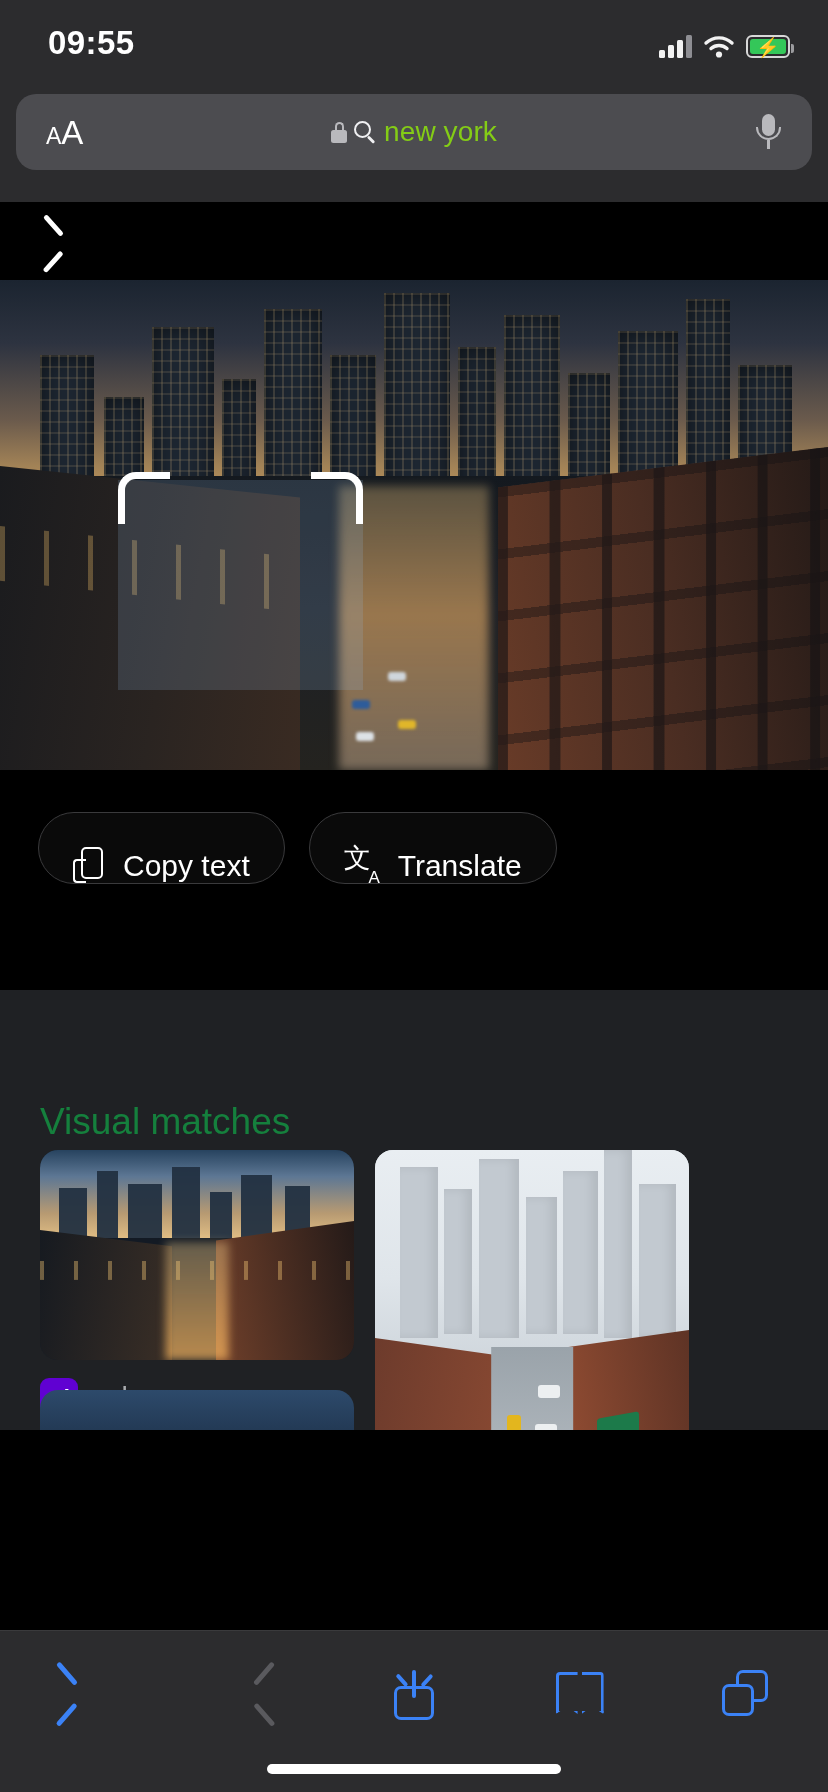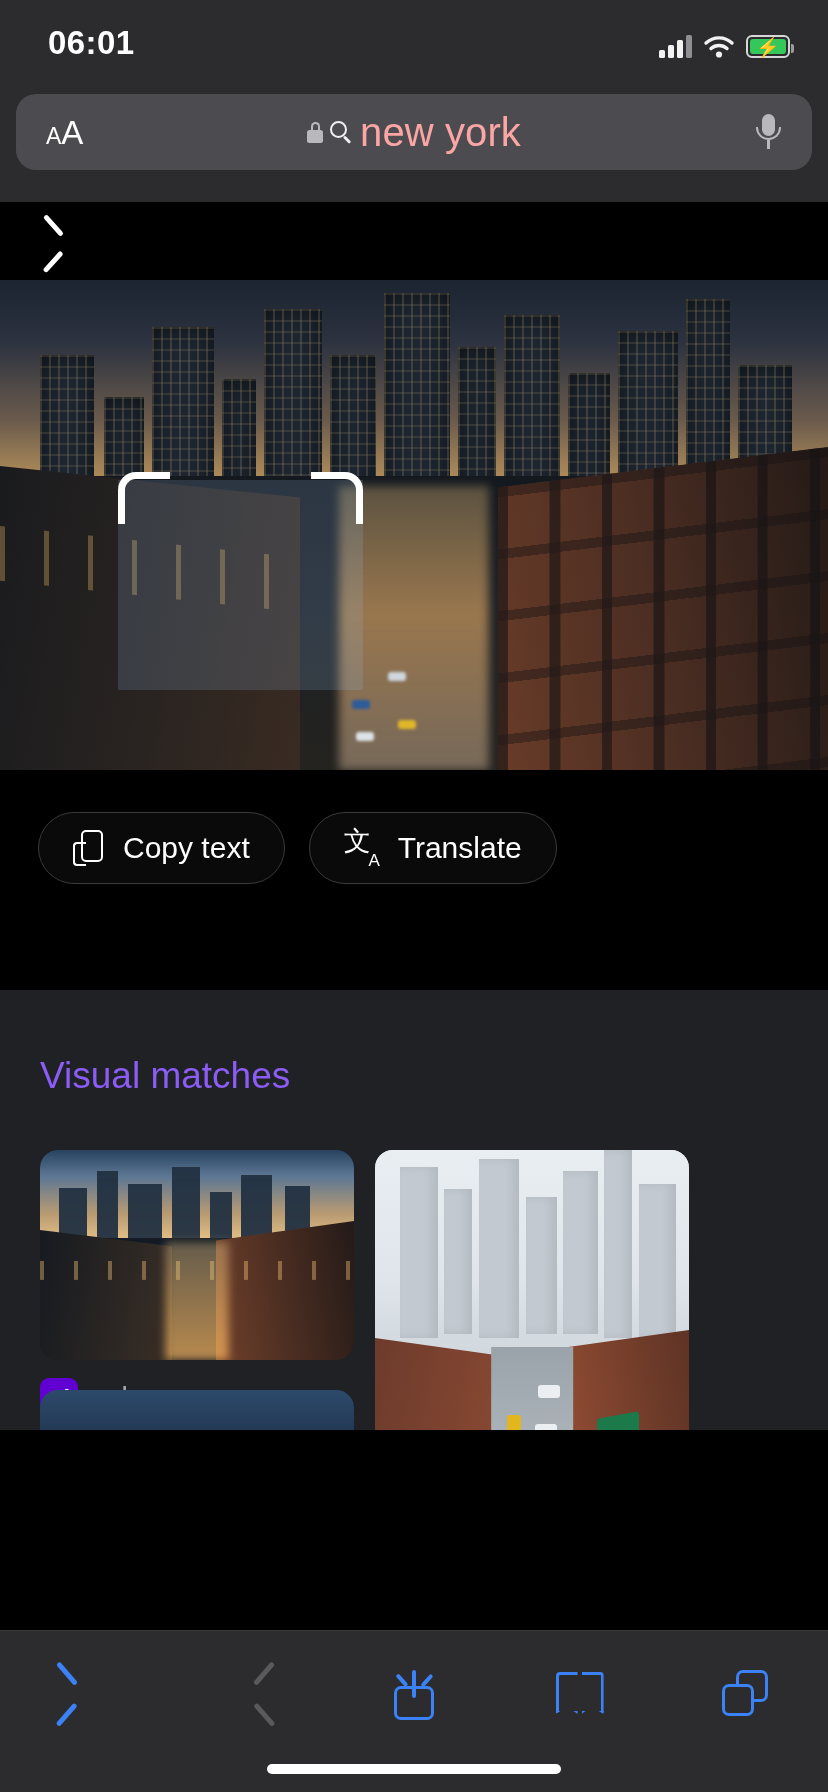--- a/index.html
+++ b/index.html
@@ -83,21 +83,21 @@
   }
   .mag .ring {
     position:absolute; left:0; top:0; width:17px; height:17px;
     border:2.6px solid #f0f0f2; border-radius:50%;
   }
   .mag .stick {
     position:absolute; left:14px; top:14px; width:9px; height:2.6px;
     background:#f0f0f2; border-radius:2px; transform:rotate(45deg);
     transform-origin:left center;
   }
-  .url-text { font-size:40px; color:#fca5a5; letter-spacing:0.1px; }
+  .url-text { font-size:28px; color:#84cc16; letter-spacing:0.1px; }
   .mic {
     position:absolute; right:32px; top:50%; transform:translateY(-50%);
     width:24px; height:36px;
   }
   .mic .cap {
     position:absolute; left:6px; top:0; width:13px; height:22px;
     background:#b9b9bd; border-radius:7px;
   }
   .mic .arc {
     position:absolute; left:0; top:13px; width:25px; height:13px;
@@ -206,21 +206,21 @@
   
   .chips {
     position:absolute; left:0; top:770px; width:828px; height:220px;
     background:#000; overflow:hidden;
   }
   .chiprow {
     position:absolute; left:38px; top:42px; display:flex; gap:24px;
     white-space:nowrap;
   }
   .chip {
-    display:flex; align-items:center; gap:20px; flex:none;
+    display:flex; align-items:flex-end; gap:20px; flex:none;
     height:72px; padding:0 34px;
     border:1.6px solid #3a3a3c; border-radius:36px;
     color:#fff; font-size:30px; background:#0a0a0a;
   }
   .chip-label { white-space:nowrap; }
 
   .ico-copy { position:relative; width:30px; height:36px; flex:none; }
   .ico-copy .b {
     position:absolute; right:0; top:0; width:22px; height:32px;
     border:2.6px solid #fff; border-radius:5px;
@@ -410,21 +410,21 @@
     position:absolute; left:50%; bottom:18px; transform:translateX(-50%);
     width:294px; height:10px; background:#fff; border-radius:6px;
   }
 </style>
 </head>
 <body>
 
 <div class="phone">
 
   <div class="statusbar">
-    <div class="status-time">06:01</div>
+    <div class="status-time">09:55</div>
     <div class="status-right">
       <div class="signal">
         <i class="on"></i>
           <i class="on"></i>
           <i class="on"></i>
           <i></i>
       </div>
       <div class="wifi">
         <svg viewBox="0 0 32 24" width="32" height="24">
           <path d="M3 9 A19 19 0 0 1 29 9" stroke="#f2f2f2" stroke-width="3.4" fill="none" stroke-linecap="round"></path>
@@ -574,21 +574,21 @@
             <div class="wcar" style="left:51%; top:64%;"></div>
 
           </div>
         </div>
       </div>
 
       <div class="card-peek"></div>
     </div>
   </div>
 
-  <div style="position:absolute;left:40px;top:1055px;font-size:37px;color:#8b5cf6;text-align:center;">Visual matches</div>
+  <div style="position:absolute;left:40px;top:1101px;font-size:37px;color:#15803d;text-align:center;">Visual matches</div>
 
   <div class="toolbar">
     <div class="tb-row">
       <div class="tb-btn">
         <span class="chev back"></span>
       </div>
       <div class="tb-btn">
         <span class="chev fwd"></span>
       </div>
       <div class="tb-btn">

